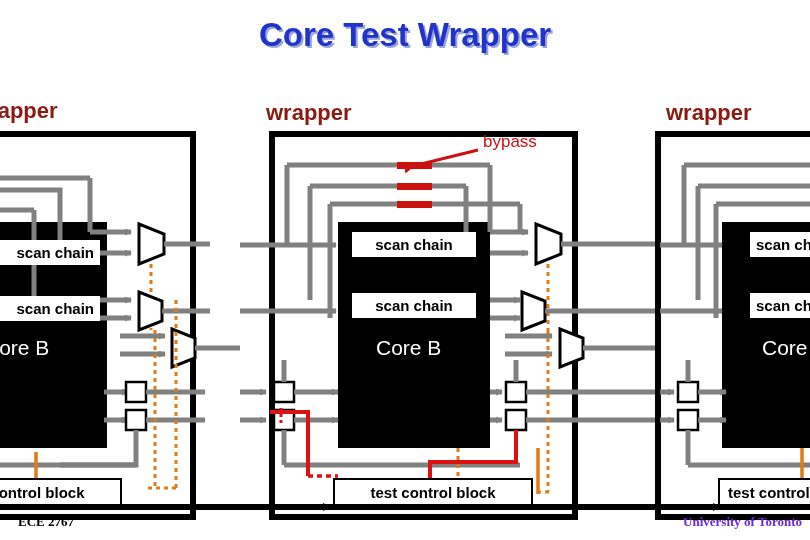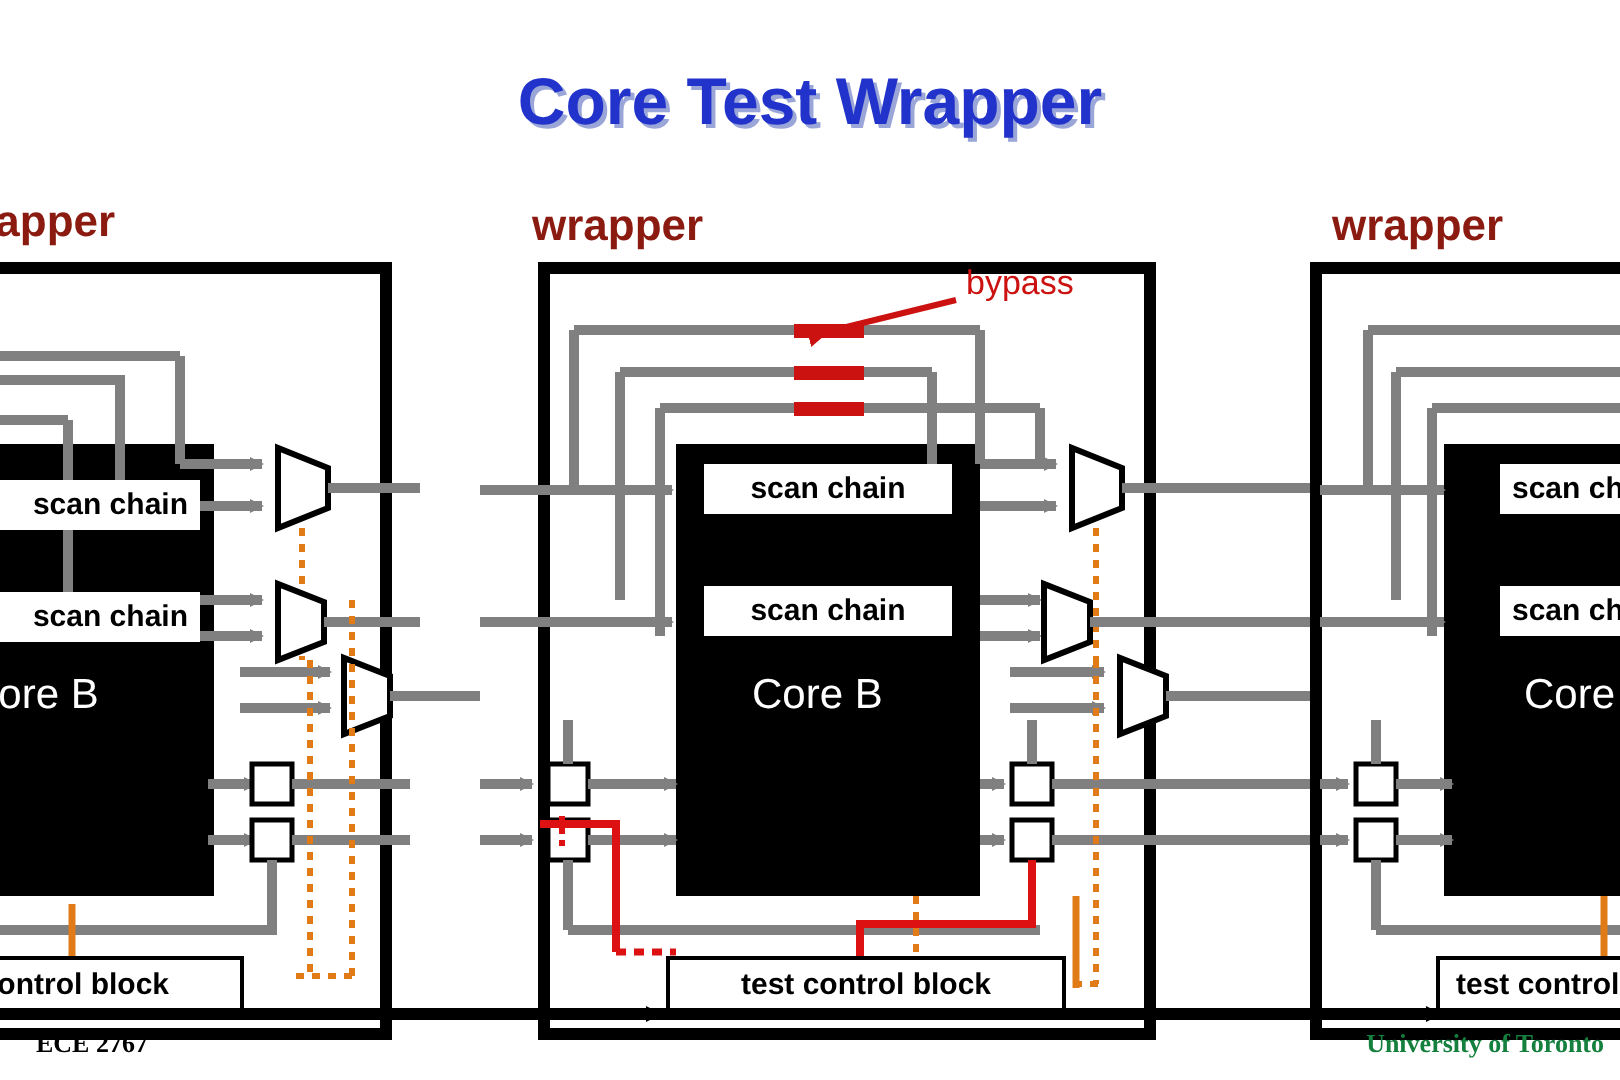--- a/index.html
+++ b/index.html
@@ -16,21 +16,20 @@
   .title{
     position:absolute;
     left:0;top:16px;width:810px;
     text-align:center;
     font-size:33px;
     font-weight:bold;
     color:#2233cc;
     letter-spacing:0px;
     text-shadow:2px 2px 0 #9aa6d8;
     font-family:"Liberation Sans", sans-serif;
-    margin-top:16px;
   }
 
   .wrapper-label{
     position:absolute;
     font-size:22px;
     font-weight:bold;
     color:#8b1a10;
     font-family:"Liberation Sans", sans-serif;
     white-space:nowrap;
   }
@@ -86,21 +85,21 @@
     font-weight:bold;
     font-size:13px;
     color:#000000;
   }
   .footer-right{
     position:absolute;
     right:8px;top:514px;
     font-family:"Liberation Serif", serif;
     font-weight:bold;
     font-size:13px;
-    color:#15803d;
+    color:#6d28d9;
     text-align:right;
   }
 </style>
 </head>
 <body>
 
 <div id="stage">
 
   <div class="title">Core Test Wrapper</div>
 

